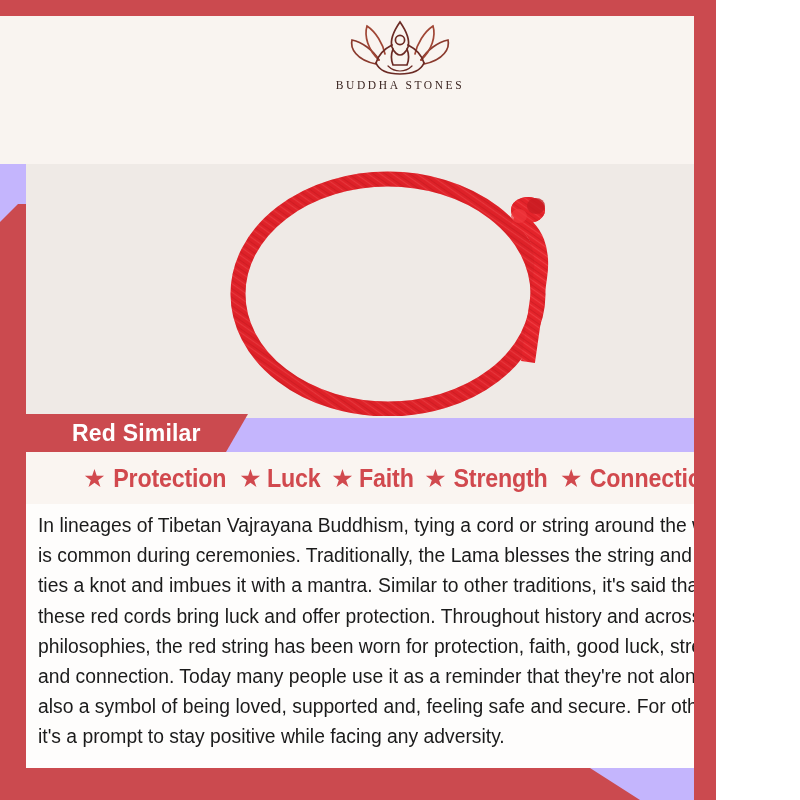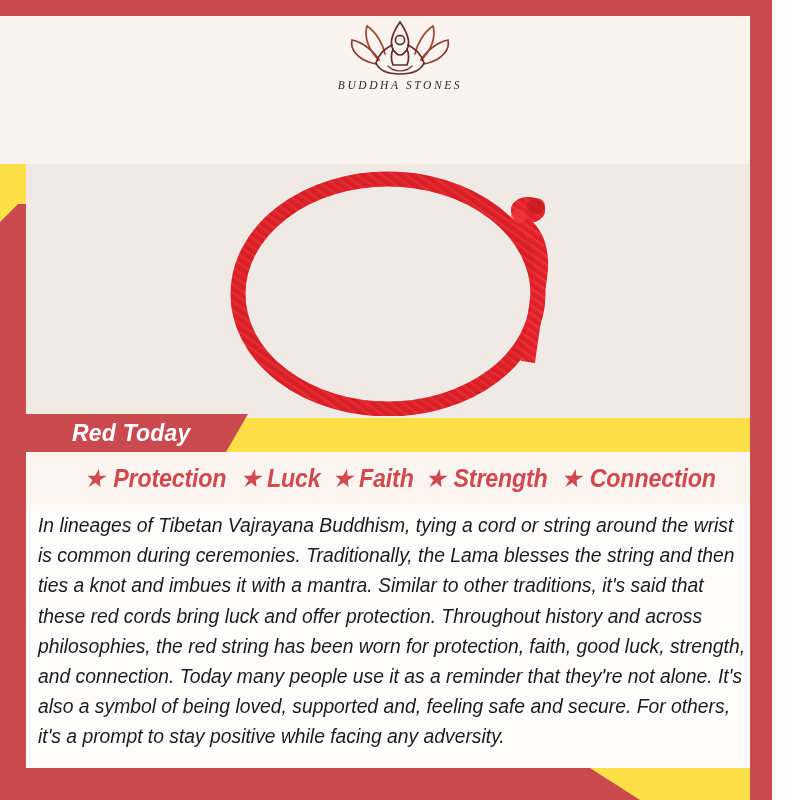--- a/index.html
+++ b/index.html
@@ -6,25 +6,24 @@
 
   html, body {
     width: 800px;
     height: 800px;
     overflow: hidden;
     font-family: "Liberation Sans", sans-serif;
   }
 
   #infographic {
     position: relative;
-    width: 772px;
+    width: 716px;
     height: 800px;
-    background: #fde047;
+    background: #c4b5fd;
     overflow: hidden;
-    font-style: italic;
   }
 
   
   .bar-top {
     position: absolute;
     left: 0; top: 0;
     width: 800px; height: 16px;
     background: #cb4a4f;
     z-index: 6;
   }
@@ -234,21 +233,21 @@
 
         <path d="M30 47 C33 54, 42 58, 54 58 C66 58, 75 54, 78 47" stroke="#6b2a24"></path>
         <path d="M42 50 C46 54, 50 55, 54 55 C58 55, 62 54, 66 50" stroke="#6b2a24" stroke-width="1.2"></path>
       </g>
     </svg>
     <div class="logo-word">BUDDHA STONES</div>
   </div>
 
 
   <div class="ribbon">
-    <span class="ribbon-text">Red Today</span>
+    <span class="ribbon-text">Red Similar</span>
   </div>
 
   <div class="benefits">
     <span class="benefit">
       <span class="star">★</span>
       <span class="blabel">Protection</span>
     </span>
     <span class="benefit">
       <span class="star">★</span>
       <span class="blabel">Luck</span>

